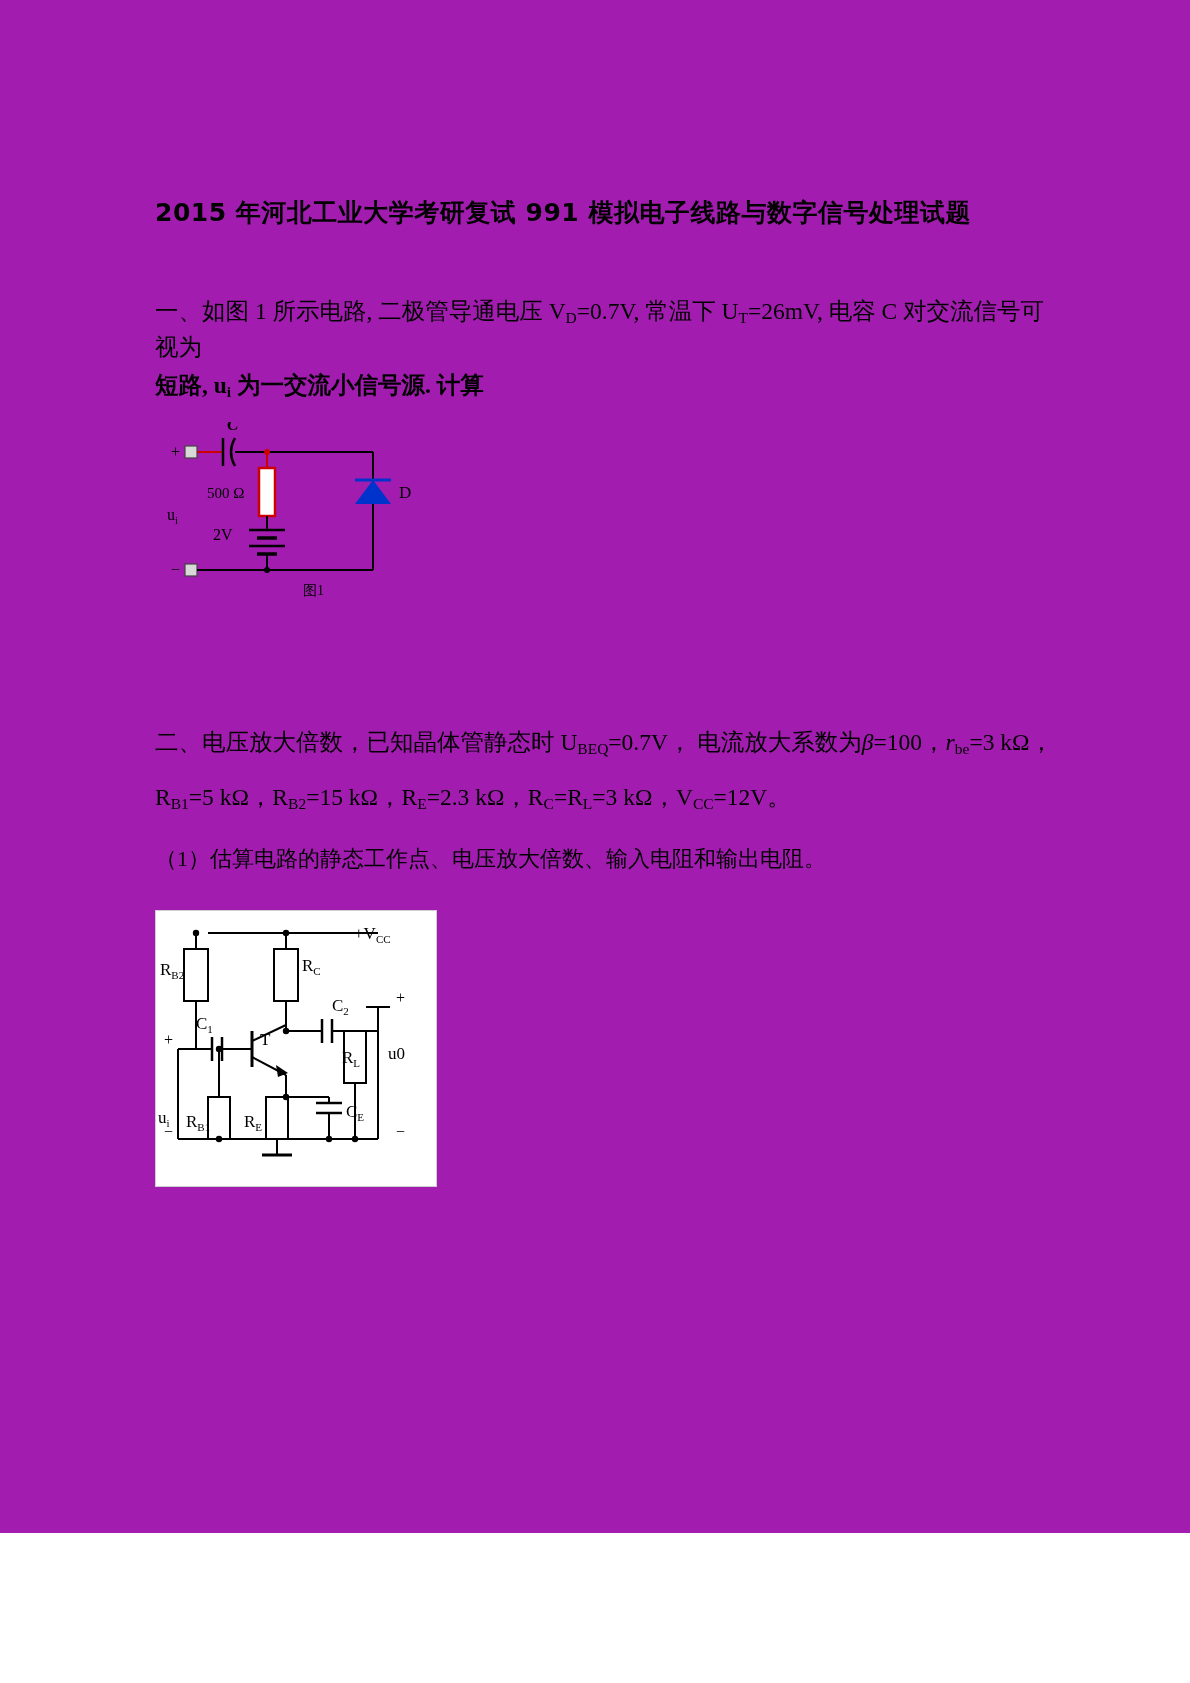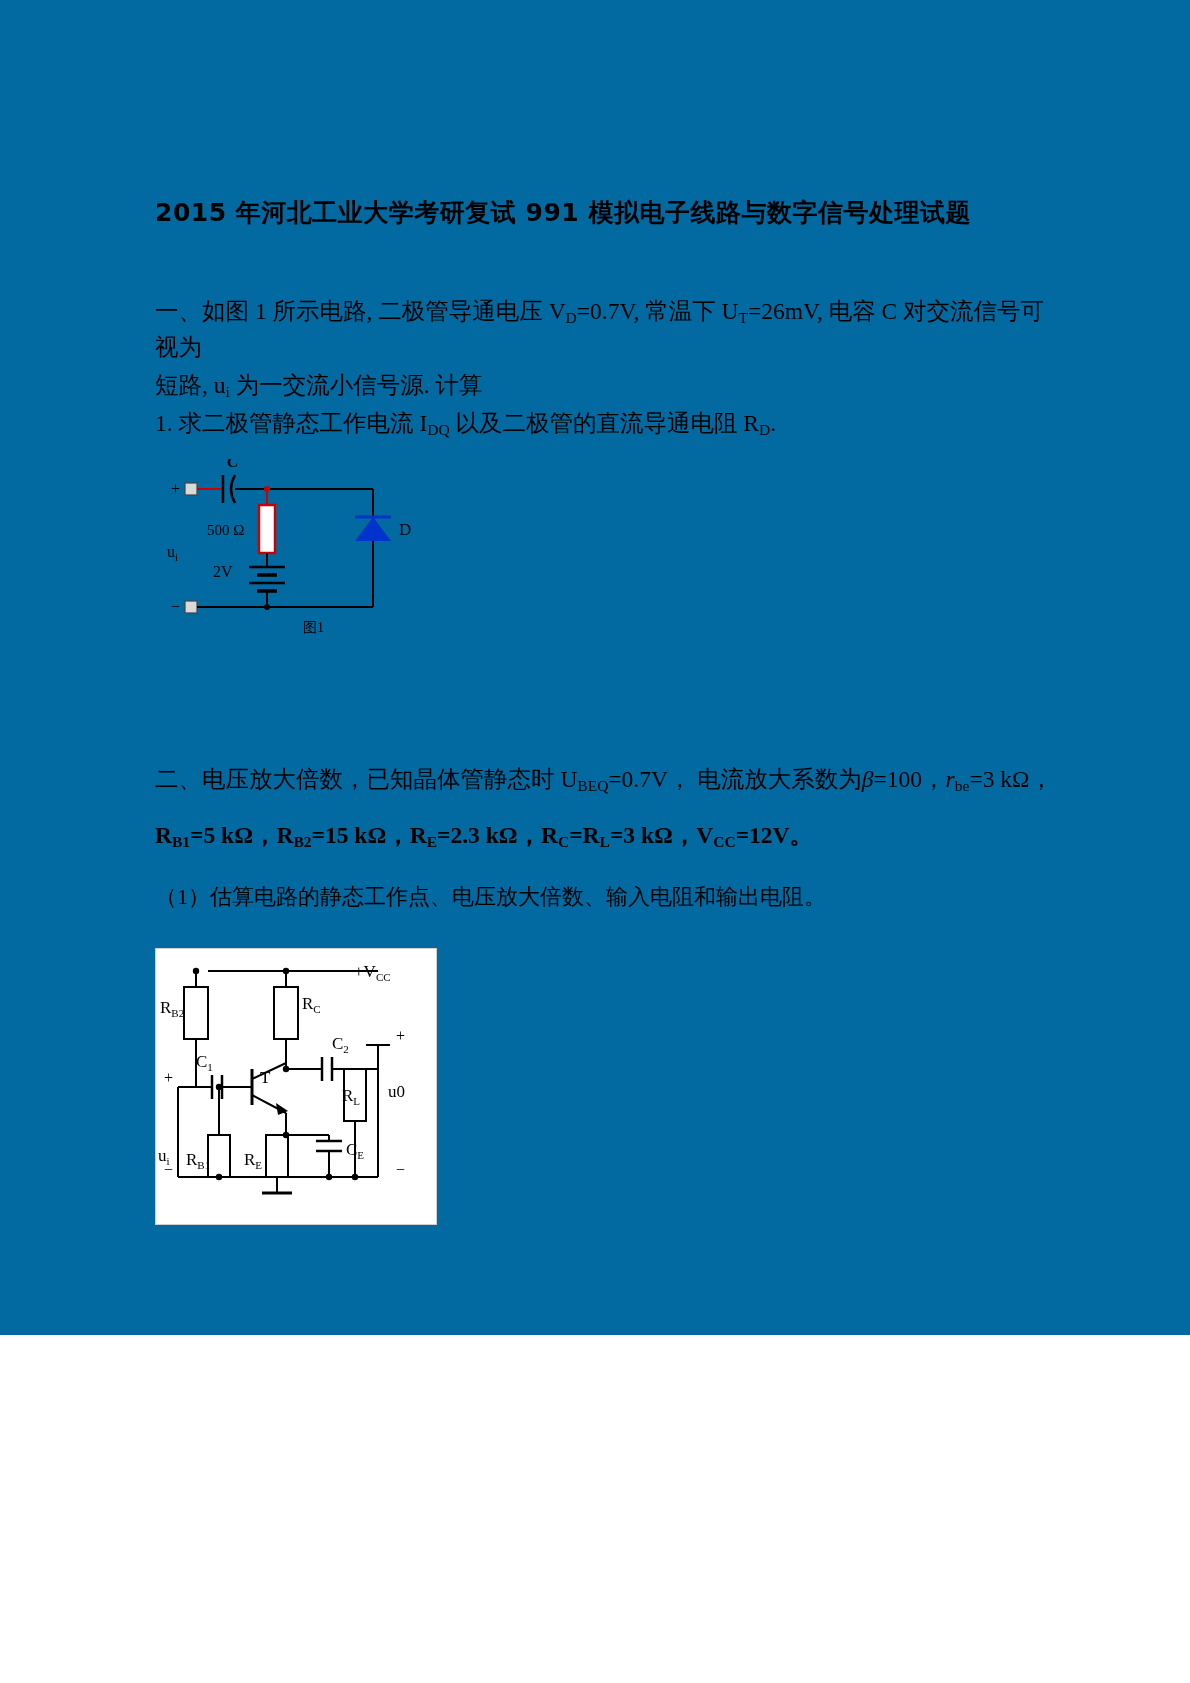--- a/index.html
+++ b/index.html
@@ -12,22 +12,22 @@
     height: 1683px;
     position: relative;
     font-family: "Liberation Serif", serif;
     color: #000000;
     overflow: hidden;
   }
   .page {
     position: absolute;
     left: 0; top: 0;
     width: 1190px;
-    height: 1335px;
-    background: #0369a1;
+    height: 1533px;
+    background: #a21caf;
   }
   .content {
     position: absolute;
     left: 155px;
     top: 195px;
     width: 905px;
   }
   .doc-title {
     font-family: "DejaVu Sans", sans-serif;
     font-weight: bold;
@@ -38,21 +38,21 @@
   }
   .para {
     font-size: 23.5px;
     line-height: 1.52;
     margin: 0;
     text-align: left;
   }
   .p-q1 {
     margin-top: 64px;
   }
-  .p-q1-line2 { margin-top: 2px; }
+  .p-q1-line2 { margin-top: 2px; font-weight: bold; }
   .p-q1-line3 { margin-top: 2px; }
   sub {
     font-size: 0.66em;
     vertical-align: -0.28em;
   }
 
   
   .fig1-wrap {
     position: relative;
     margin-top: 18px;
@@ -62,21 +62,21 @@
   .fig1-caption {
     position: absolute;
     left: 148px;
     top: 160px;
     font-size: 14px;
   }
 
   
   .q2-block { margin-top: 115px; }
   .q2-line { font-size: 23.5px; line-height: 1.75; margin: 0; }
-  .q2-line2 { margin-top: 14px; font-weight: bold; }
+  .q2-line2 { margin-top: 14px; }
   .q2-item { margin-top: 26px; font-size: 22px; }
   .mathvar { font-family: "Liberation Serif", serif; font-style: italic; }
 
   
   .fig2-wrap {
     position: relative;
     margin-top: 36px;
     width: 280px;
     height: 275px;
     border: 1px solid #cfcfcf;
@@ -101,21 +101,20 @@
 
   <div class="content">
 
     <h1 class="doc-title">2015 年河北工业大学考研复试 991 模拟电子线路与数字信号处理试题</h1>
 
     <div>
       <p class="para p-q1"><span>一、如图 1 所示电路, 二极管导通电压 V</span><sub>D</sub><span>=0.7V, 常温下 U</span><sub>T</sub><span>=26mV, 电容 C 对交流信号可视为</span></p>
 
       <p class="para p-q1-line2"><span>短路, u</span><sub>i</sub><span> 为一交流小信号源. 计算</span></p>
 
-      <p class="para p-q1-line3"><span>1. 求二极管静态工作电流 I</span><sub>DQ</sub><span> 以及二极管的直流导通电阻 R</span><sub>D</sub><span>.</span></p>
 
     </div>
 
     <div class="fig1-wrap">
       <svg width="340" height="185" viewBox="0 0 340 185">
 
         <rect x="30" y="24" width="12" height="12" fill="#d9d9d9" stroke="#444" stroke-width="1.2"></rect>
         <rect x="30" y="142" width="12" height="12" fill="#d9d9d9" stroke="#444" stroke-width="1.2"></rect>
         <text x="16" y="35" font-family="Liberation Serif, serif" font-size="16">+</text>
         <text x="16" y="153" font-family="Liberation Serif, serif" font-size="16">−</text>

